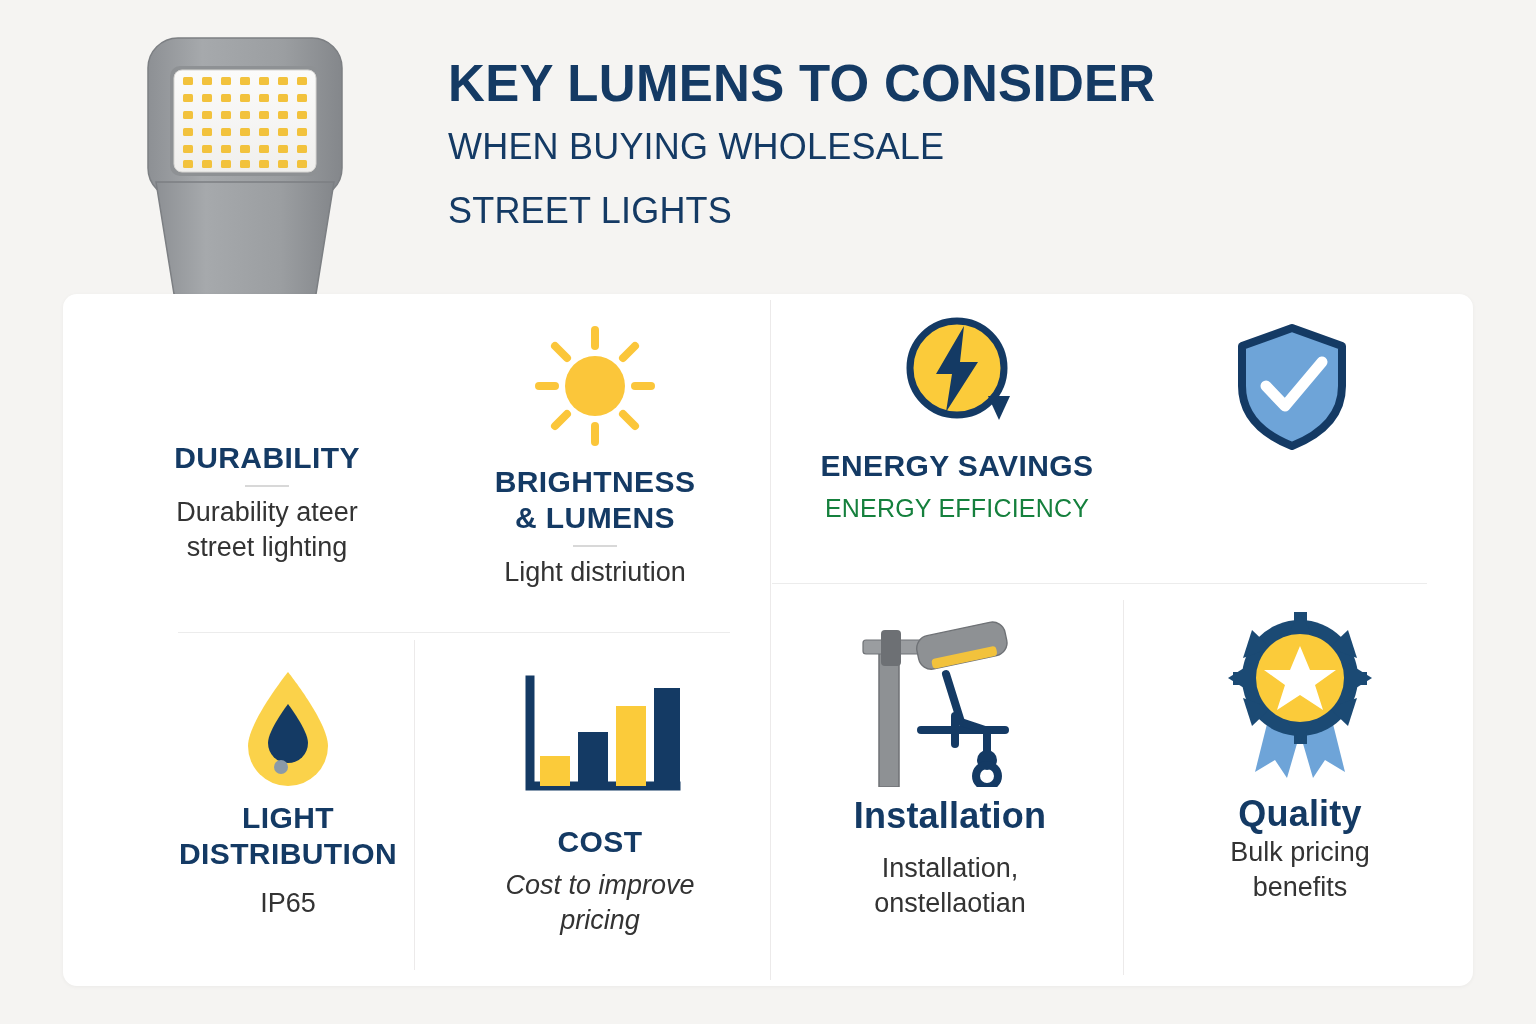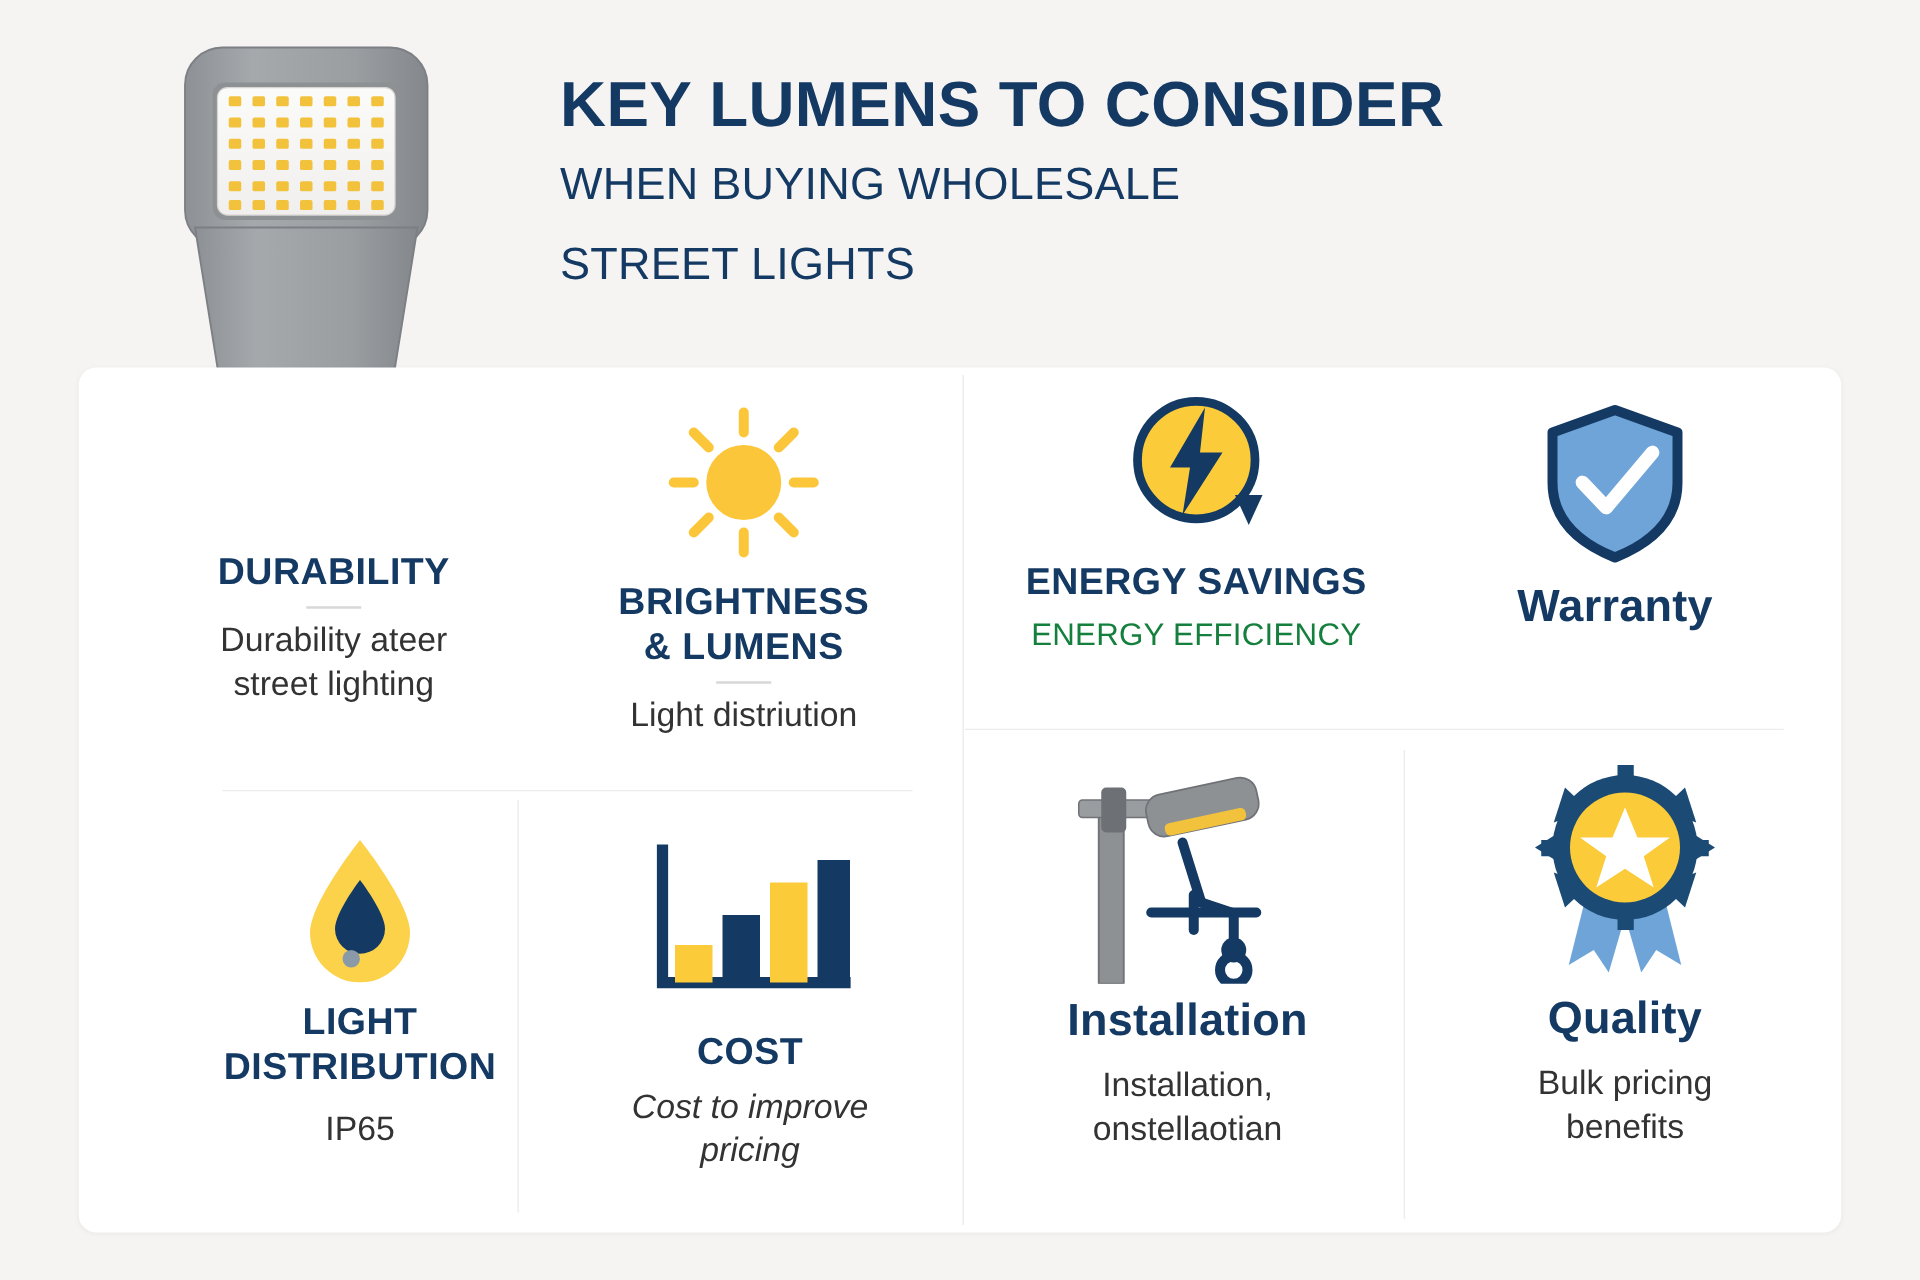--- a/index.html
+++ b/index.html
@@ -225,21 +225,20 @@
     <div class="sub-caps" style="margin-top:8px;">ENERGY EFFICIENCY</div>
   </div>
 
   <div class="feat" id="f-warranty">
     <div class="icon-wrap" style="height:130px;">
       <svg width="124" height="130" viewBox="0 0 124 130">
         <path d="M62 6 L112 24 L112 64 Q112 104 62 124 Q12 104 12 64 L12 24 Z" fill="#6EA4D8" stroke="#143a64" stroke-width="8" stroke-linejoin="round"></path>
         <path d="M36 64 L55 84 L92 40" fill="none" stroke="#ffffff" stroke-width="11" stroke-linecap="round" stroke-linejoin="round"></path>
       </svg>
     </div>
-    <div class="h-mixed" style="margin-top:12px;">Warranty</div>
   </div>
 
   <div class="feat" id="f-lightdist">
     <div class="icon-wrap" style="height:120px;">
       <svg width="108" height="120" viewBox="0 0 108 120">
         <path d="M54 6 C54 6 14 56 14 80 A40 40 0 0 0 94 80 C94 56 54 6 54 6 Z" fill="#FBD24A"></path>
         <path d="M54 38 C54 38 34 64 34 77 A20 20 0 0 0 74 77 C74 64 54 38 54 38 Z" fill="#143a64"></path>
         <circle cx="47" cy="101" r="7" fill="#8a9aa8"></circle>
       </svg>
     </div>
@@ -317,17 +316,17 @@
           <polygon points="27,18 46,36 18,46"></polygon>
           <polygon points="123,18 104,36 132,46"></polygon>
           <polygon points="27,114 46,96 18,86"></polygon>
           <polygon points="123,114 104,96 132,86"></polygon>
         </g>
         <circle cx="75" cy="66" r="44" fill="#FBCB3A"></circle>
         <polygon points="75,34 85,58 111,58 90,73 98,98 75,83 52,98 60,73 39,58 65,58" fill="#ffffff"></polygon>
       </svg>
     </div>
     <div class="h-mixed" style="margin-top:6px;">Quality</div>
-    <div class="sub" style="white-space:pre-line; margin-top:14px;">Bulk pricing
+    <div class="sub" style="white-space:pre-line; ">Bulk pricing
 benefits</div>
   </div>
 
 </div>
 
 </body></html>

